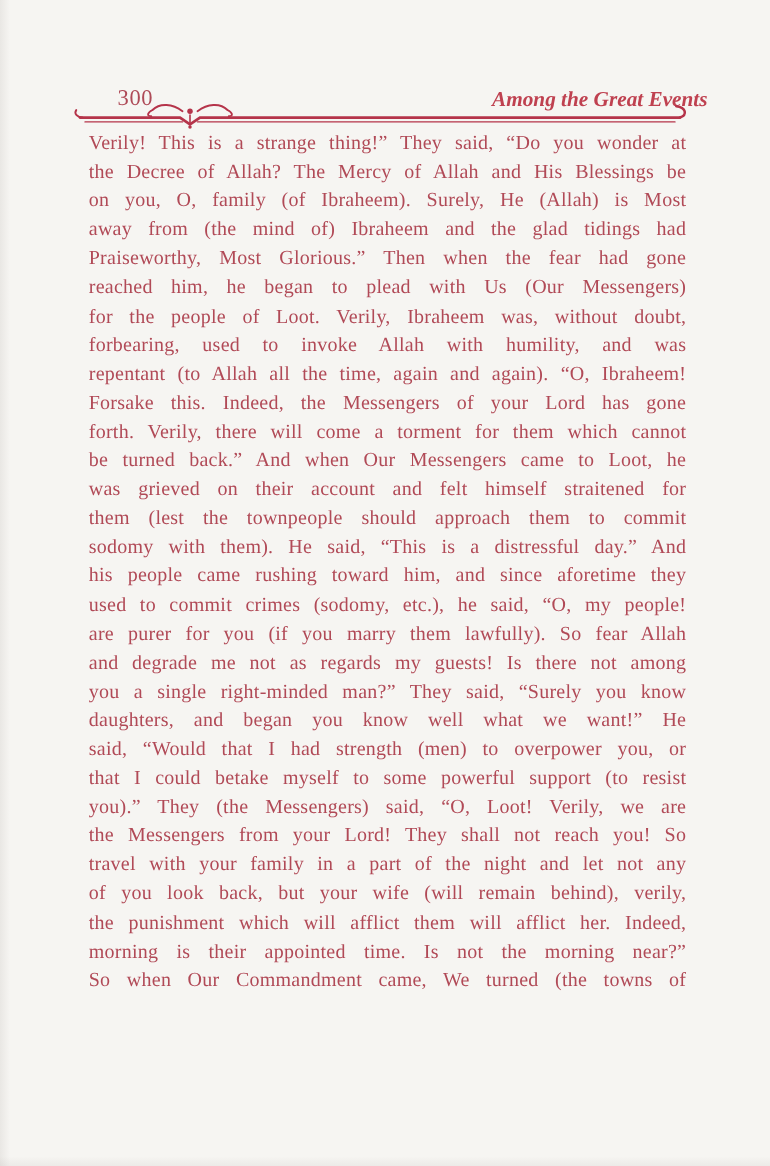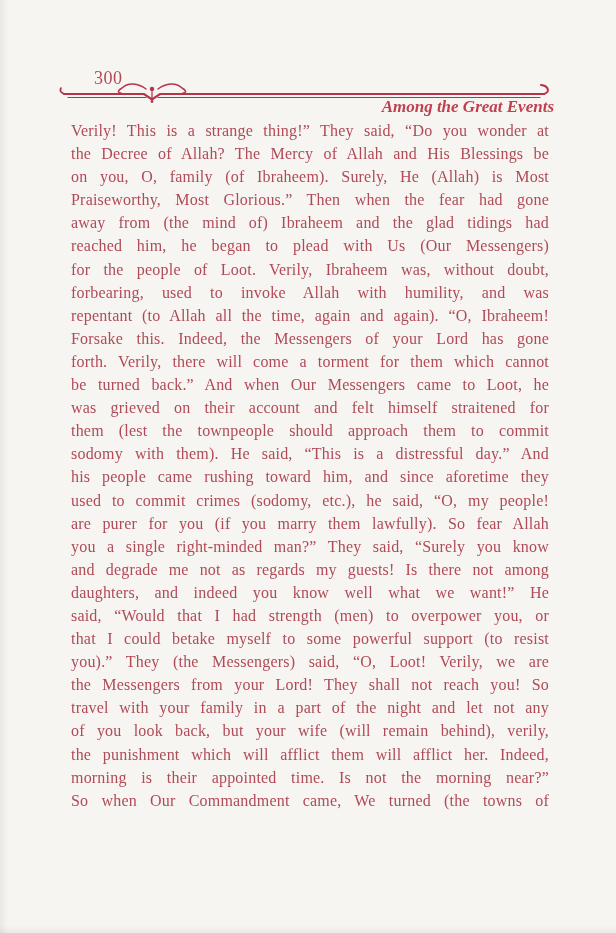--- a/index.html
+++ b/index.html
@@ -32,36 +32,35 @@
   .pagenum {
     position: absolute;
     left: 94px;
     top: 2px;
     font-size: 18px;
     letter-spacing: 0.5px;
     color: #ae4a57;
   }
   .running-title {
     position: absolute;
-    right: 62px;
+    right: 50px;
     top: 4px;
     font-size: 17px;
     font-style: italic;
     font-weight: 600;
     color: #bf4150;
-    margin-top: 27px;
   }
   .rule {
     position: absolute;
     left: 58px;
     top: 80px;
   }
   .body-text {
     position: absolute;
-    top: 119px;
+    top: 103px;
     left: 71px;
     width: 478px;
     color: #b14a57;
     font-size: 16px;
   }
   .body-text .line {
     height: 23.1px;
     line-height: 23.1px;
     text-align: justify;
     text-align-last: justify;
@@ -95,38 +94,38 @@
 
     <circle cx="94" cy="9" r="2.2" fill="#b5344a"></circle>
     <path d="M94 12 V18" stroke="#b5344a" stroke-width="1.3" stroke-linecap="round"></path>
     <circle cx="94" cy="21.5" r="1.4" fill="#b5344a"></circle>
   </svg>
 
   <div class="body-text">
       <div class="line">Verily! This is a strange thing!” They said, “Do you wonder at</div>
       <div class="line">the Decree of Allah? The Mercy of Allah and His Blessings be</div>
       <div class="line">on you, O, family (of Ibraheem). Surely, He (Allah) is Most</div>
+      <div class="line">away from (the mind of) Ibraheem and the glad tidings had</div>
       <div class="line">Praiseworthy, Most Glorious.” Then when the fear had gone</div>
-      <div class="line">away from (the mind of) Ibraheem and the glad tidings had</div>
       <div class="line">reached him, he began to plead with Us (Our Messengers)</div>
       <div class="line">for the people of Loot. Verily, Ibraheem was, without doubt,</div>
       <div class="line">forbearing, used to invoke Allah with humility, and was</div>
       <div class="line">repentant (to Allah all the time, again and again). “O, Ibraheem!</div>
       <div class="line">Forsake this. Indeed, the Messengers of your Lord has gone</div>
       <div class="line">forth. Verily, there will come a torment for them which cannot</div>
       <div class="line">be turned back.” And when Our Messengers came to Loot, he</div>
       <div class="line">was grieved on their account and felt himself straitened for</div>
       <div class="line">them (lest the townpeople should approach them to commit</div>
       <div class="line">sodomy with them). He said, “This is a distressful day.” And</div>
       <div class="line">his people came rushing toward him, and since aforetime they</div>
       <div class="line">used to commit crimes (sodomy, etc.), he said, “O, my people!</div>
       <div class="line">are purer for you (if you marry them lawfully). So fear Allah</div>
+      <div class="line">and degrade me not as regards my guests! Is there not among</div>
       <div class="line">you a single right-minded man?” They said, “Surely you know</div>
-      <div class="line">and degrade me not as regards my guests! Is there not among</div>
-      <div class="line">daughters, and indeed you know well what we want!” He</div>
+      <div class="line">daughters, and began you know well what we want!” He</div>
       <div class="line">said, “Would that I had strength (men) to overpower you, or</div>
       <div class="line">that I could betake myself to some powerful support (to resist</div>
       <div class="line">you).” They (the Messengers) said, “O, Loot! Verily, we are</div>
       <div class="line">the Messengers from your Lord! They shall not reach you! So</div>
       <div class="line">travel with your family in a part of the night and let not any</div>
       <div class="line">of you look back, but your wife (will remain behind), verily,</div>
       <div class="line">the punishment which will afflict them will afflict her. Indeed,</div>
       <div class="line">morning is their appointed time. Is not the morning near?”</div>
       <div class="line">So when Our Commandment came, We turned (the towns of</div>
     </div>

